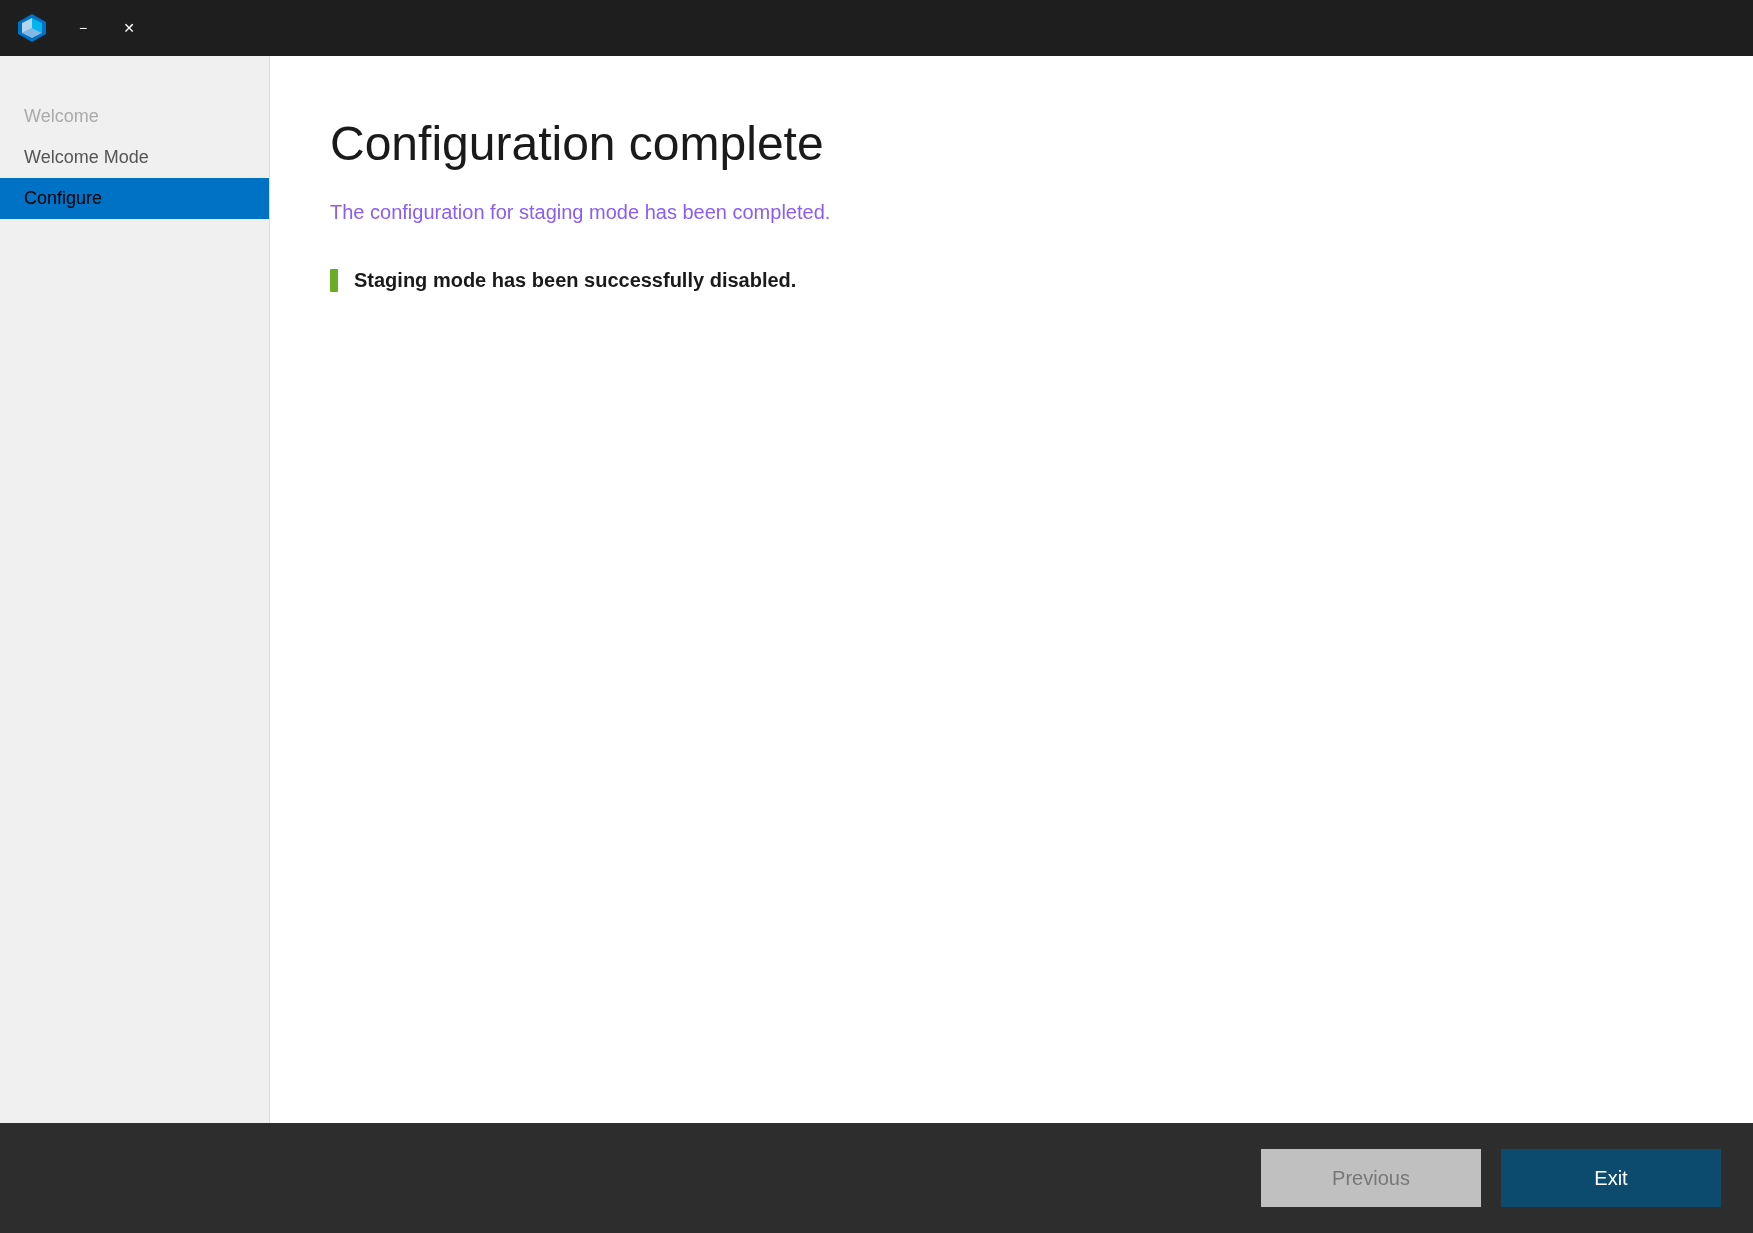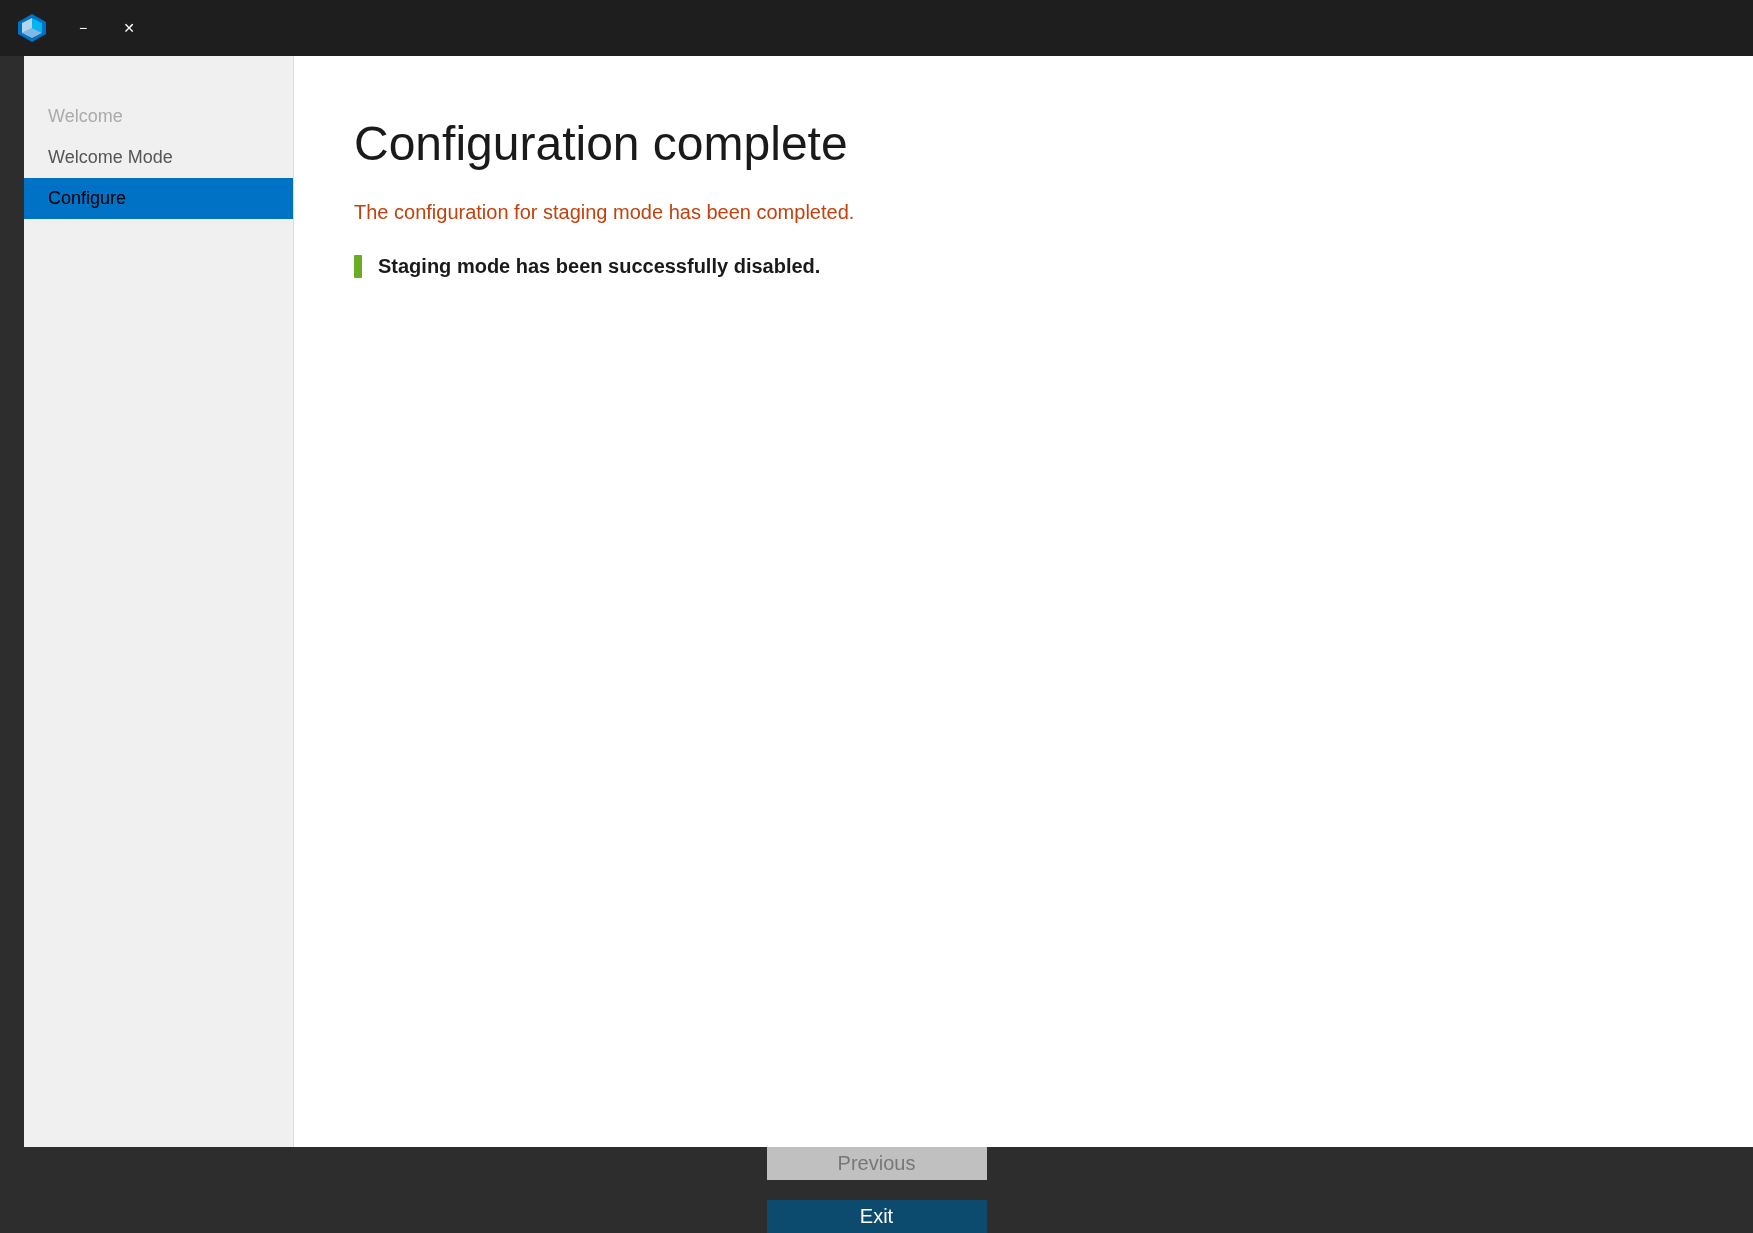--- a/index.html
+++ b/index.html
@@ -74,21 +74,20 @@
       overflow: hidden;
     }
 
     
     .sidebar {
       width: 270px;
       background: #f0f0f0;
       padding: 40px 0;
       flex-shrink: 0;
       border-right: 1px solid #ddd;
-      margin-left: 24px;
     }
 
     .sidebar-item {
       padding: 10px 24px;
       font-size: 18px;
       color: #555;
       cursor: pointer;
       display: block;
     }
 
@@ -113,22 +112,22 @@
 
     .panel-title {
       font-size: 48px;
       font-weight: 300;
       color: #1a1a1a;
       margin-bottom: 30px;
     }
 
     .panel-description {
       font-size: 20px;
-      color: #c2410c;
-      margin-bottom: 30px;
+      color: #8b5cf6;
+      margin-bottom: 44px;
     }
 
     .success-message {
       display: flex;
       align-items: stretch;
       margin-top: 1px;
     }
 
     .success-bar {
       width: 8px;
@@ -142,28 +141,27 @@
       font-size: 20px;
       font-weight: 700;
       color: #1a1a1a;
       display: flex;
       align-items: center;
     }
 
     
     .footer {
       background: #2d2d2d;
-      height: 86px;
+      height: 110px;
       display: flex;
       align-items: center;
       justify-content: flex-end;
       padding: 0 32px;
       gap: 20px;
       flex-shrink: 0;
-      flex-direction: column;
     }
 
     .btn-previous {
       width: 220px;
       height: 58px;
       background: #c0c0c0;
       border: none;
       color: #777;
       font-size: 20px;
       cursor: not-allowed;

